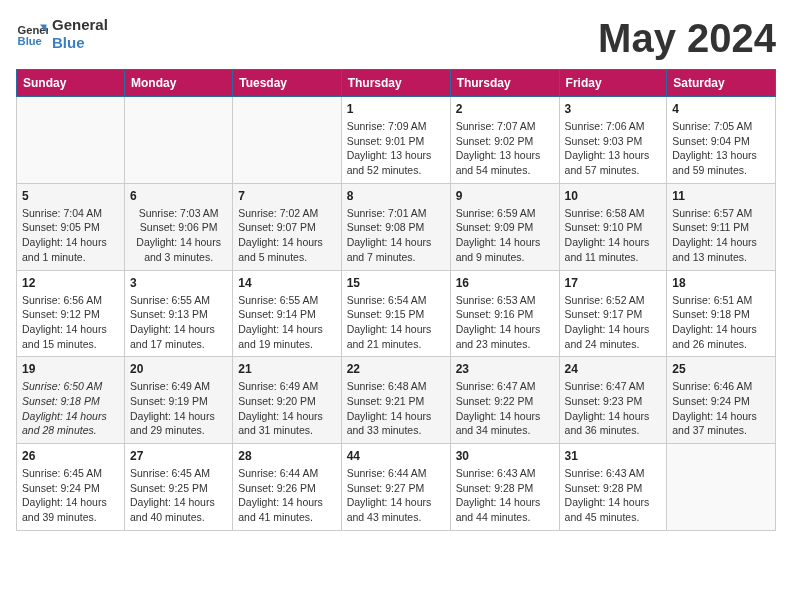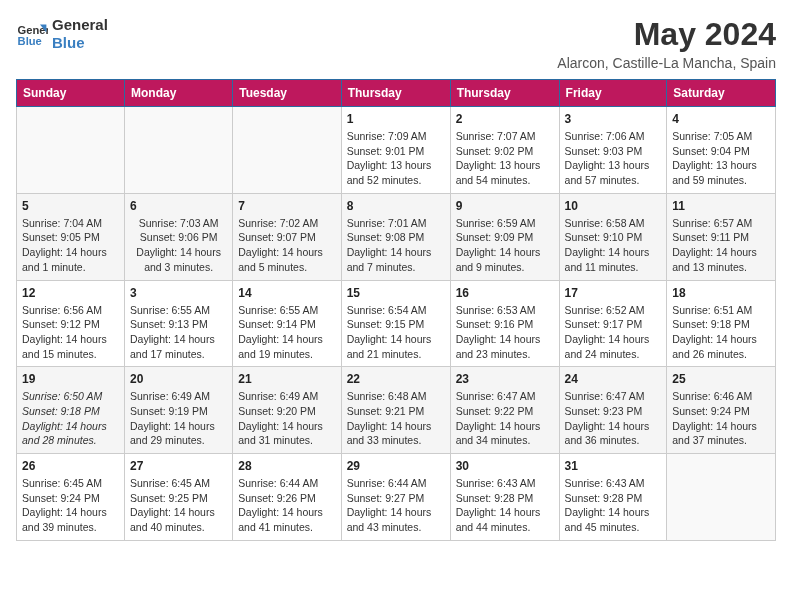--- a/index.html
+++ b/index.html
@@ -22,21 +22,21 @@
       gap: 4px;
     }
     .logo-icon {
       width: 32px;
       height: 32px;
     }
     .title-block {
       text-align: right;
     }
     .month-title {
-      font-size: 32px;
+      font-size: 40px;
       font-weight: bold;
       color: #333;
     }
     .location-title {
       font-size: 14px;
       color: #555;
       margin-top: 2px;
     }
     table {
       width: 100%;
@@ -91,21 +91,20 @@
       <text x="2" y="34" font-size="14" font-weight="bold" fill="#3a7fc1">Blue</text>
       <polygon points="30,8 38,8 38,18" fill="#3a7fc1"></polygon>
     </svg>
     <div style="line-height:1.2;">
       <div style="font-size:15px;font-weight:bold;color:#333;">General</div>
       <div style="font-size:15px;font-weight:bold;color:#3a7fc1;">Blue</div>
     </div>
   </div>
   <div class="title-block">
     <div class="month-title">May 2024</div>
-    <div class="location-title">Alarcon, Castille-La Mancha, Spain</div>
   </div>
 </div>
 
 <table>
   <thead>
     <tr id="header-row">
         <th>Sunday</th>
         <th>Monday</th>
         <th>Tuesday</th>
         <th>Thursday</th>
@@ -289,21 +288,21 @@
 Sunset: 9:25 PM
 Daylight: 14 hours and 40 minutes.</div>
         </td>
         <td>
           <div class="day-number">28</div>
           <div class="day-info" style="white-space: pre-line;">Sunrise: 6:44 AM
 Sunset: 9:26 PM
 Daylight: 14 hours and 41 minutes.</div>
         </td>
         <td>
-          <div class="day-number">29</div>
+          <div class="day-number">44</div>
           <div class="day-info" style="white-space: pre-line;">Sunrise: 6:44 AM
 Sunset: 9:27 PM
 Daylight: 14 hours and 43 minutes.</div>
         </td>
         <td>
           <div class="day-number">30</div>
           <div class="day-info" style="white-space: pre-line;">Sunrise: 6:43 AM
 Sunset: 9:28 PM
 Daylight: 14 hours and 44 minutes.</div>
         </td>

